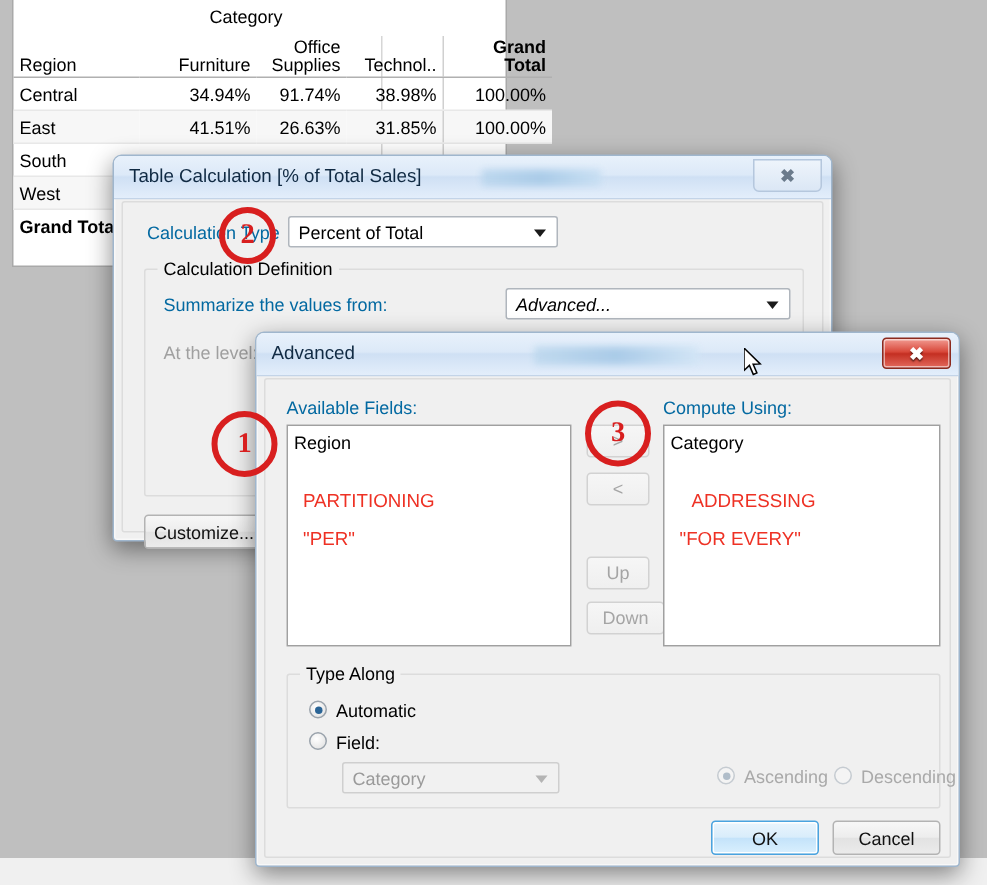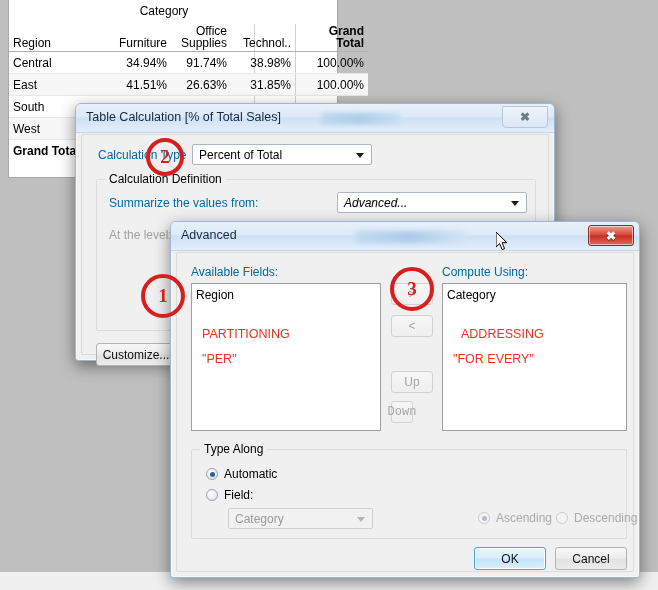--- a/index.html
+++ b/index.html
@@ -146,21 +146,21 @@
     position:absolute;background:#fff;border:1px solid #a0a0a0;
     box-sizing:border-box;overflow:hidden;
   }
   .listbox .item{
     position:absolute;left:4px;font-size:12px;color:#000;white-space:nowrap;
   }
   .annot{
     position:absolute;color:#ee3124;font-size:12.5px;white-space:nowrap;
   }
 
-  .radio-row{position:absolute;display:flex;align-items:center;}
+  .radio-row{position:absolute;display:flex;}
   .radio{
     width:12px;height:12px;border-radius:50%;
     background:radial-gradient(circle at 40% 35%,#ffffff,#e8e8e8 70%,#cfcfcf 100%);
     border:1px solid #9aa3ac;box-sizing:border-box;position:relative;flex:none;
   }
   .radio.checked::after{
     content:"";position:absolute;left:2.5px;top:2.5px;width:5px;height:5px;
     border-radius:50%;background:#2a6496;
   }
   .radio.dim{border-color:#c5cbd1;background:#f4f4f4;}
@@ -284,21 +284,21 @@
     <div class="lbl" style="left:14px;top:12px;">Available Fields:</div>
     <div class="listbox" style="left:14px;top:30px;width:190px;height:148px;">
       <div class="item" style="top:4px;">Region</div>
       <div class="annot" style="left:10px;top:43px;">PARTITIONING</div>
       <div class="annot" style="left:10px;top:68px;">"PER"</div>
     </div>
 
     <div class="btn disabled" style="left:214px;top:30px;width:42px;height:22px;">&gt;</div>
     <div class="btn disabled" style="left:214px;top:62px;width:42px;height:22px;">&lt;</div>
     <div class="btn disabled" style="left:214px;top:118px;width:42px;height:22px;">Up</div>
-    <div class="btn disabled" style="left:214px;top:148px;width:22px;height:22px;font-family:Liberation Mono, monospace;">Down</div>
+    <div class="btn disabled" style="left:214px;top:148px;width:52px;height:22px;">Down</div>
 
     <div class="lbl" style="left:265px;top:12px;">Compute Using:</div>
     <div class="listbox" style="left:265px;top:30px;width:185px;height:148px;">
       <div class="item" style="top:4px;">Category</div>
       <div class="annot" style="left:18px;top:43px;">ADDRESSING</div>
       <div class="annot" style="left:10px;top:68px;">"FOR EVERY"</div>
     </div>
 
     <div class="groupbox" style="left:14px;top:196px;width:436px;height:90px;">
       <div class="gb-legend">Type Along</div>

